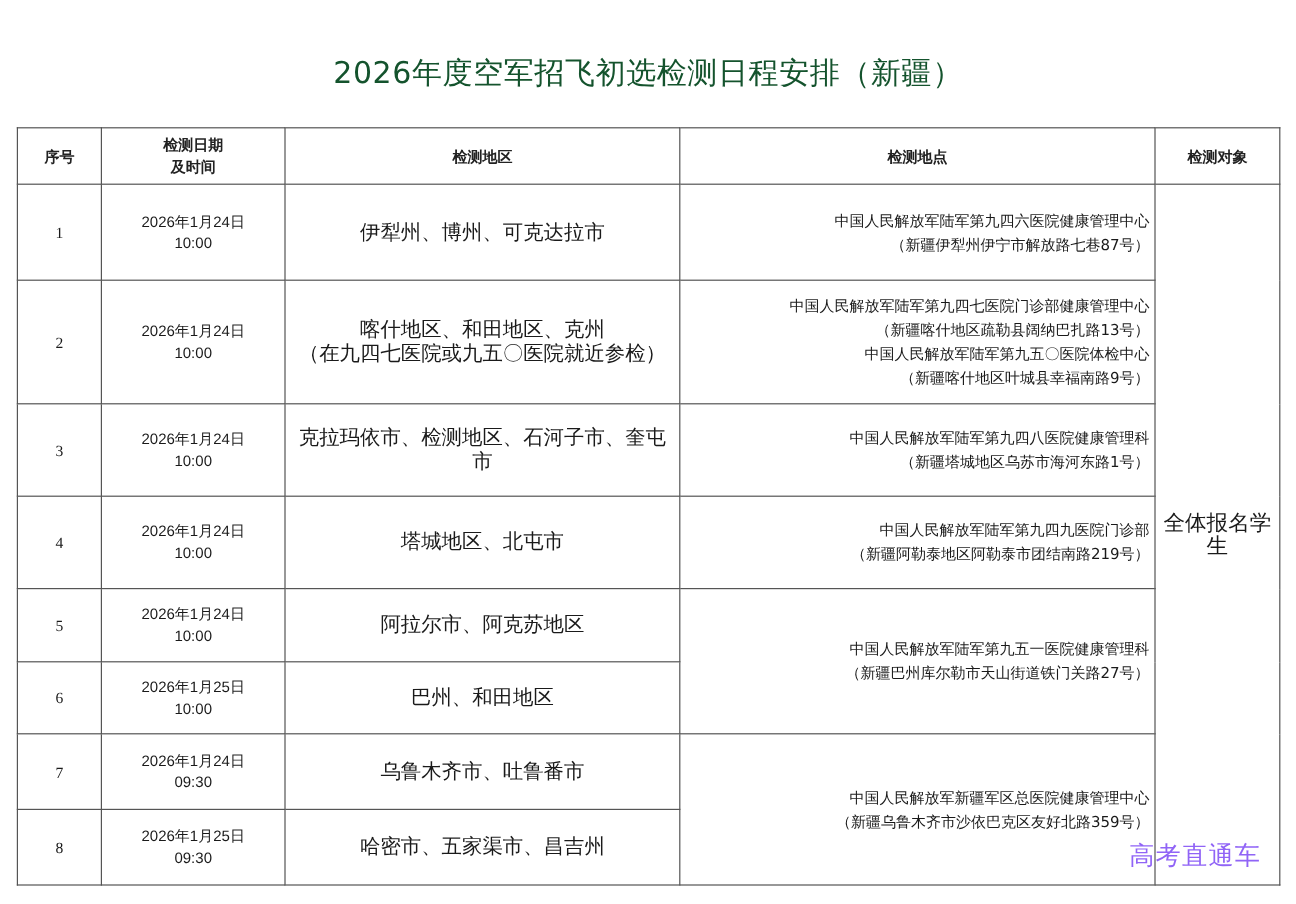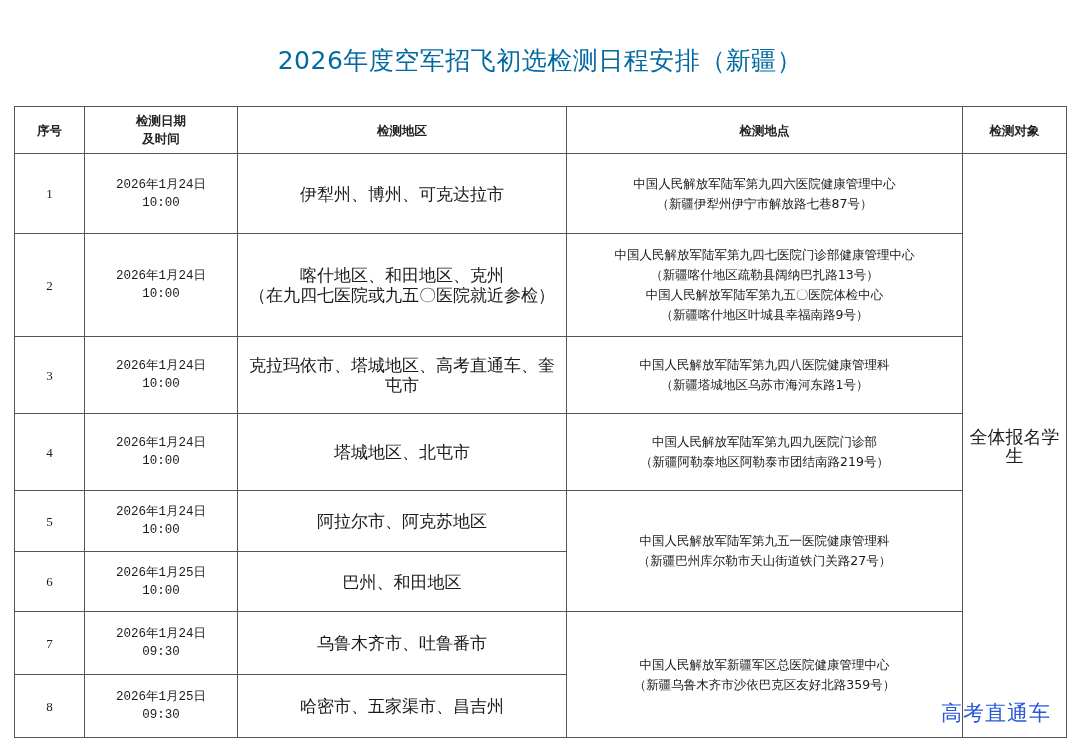--- a/index.html
+++ b/index.html
@@ -17,21 +17,21 @@
   }
   .title {
     position: absolute;
     left: 0;
     top: 44px;
     width: 1080px;
     text-align: center;
     font-size: 25px;
     font-weight: normal;
     letter-spacing: 0.5px;
-    color: #0369a1;
+    color: #14532d;
   }
   table.schedule {
     position: absolute;
     left: 14px;
     top: 106px;
     width: 1052px;
     border-collapse: collapse;
     table-layout: fixed;
   }
   table.schedule td, table.schedule th {
@@ -46,41 +46,41 @@
     font-weight: bold;
     height: 46px;
     color: #222;
   }
   .th-two-line span { display: block; line-height: 18px; }
   td.col-no {
     font-family: "Liberation Serif", "DejaVu Serif", serif;
     font-size: 13px;
   }
   td.col-date {
-    font-family: Liberation Mono, monospace;
+    font-family: Liberation Sans, sans-serif;
     font-size: 12.5px;
   }
   td.col-date span { display: block; line-height: 18px; }
   td.col-region {
     font-size: 17px;
   }
   td.col-region span { display: block; line-height: 20px; }
   td.col-location {
     font-size: 12.5px;
   }
-  td.col-location span { display: block; line-height: 20px; }
+  td.col-location span { display: block; line-height: 20px; text-align: right; }
   td.col-target {
     font-size: 18px;
   }
   .watermark {
     position: absolute;
     left: 941px;
     top: 699px;
     font-size: 21px;
-    color: #1d4ed8;
+    color: #8b5cf6;
     letter-spacing: 1px;
     opacity: 0.95;
   }
 </style>
 </head>
 <body>
 
 <div class="title">2026年度空军招飞初选检测日程安排（新疆）</div>
 
 <table class="schedule">
@@ -139,21 +139,21 @@
       </td>
     </tr>
 
     <tr style="height:77px">
       <td class="col-no">3</td>
       <td class="col-date">
         <span>2026年1月24日</span>
         <span>10:00</span>
       </td>
       <td class="col-region">
-        <span>克拉玛依市、塔城地区、高考直通车、奎屯市</span>
+        <span>克拉玛依市、检测地区、石河子市、奎屯市</span>
       </td>
       <td class="col-location">
         <span>中国人民解放军陆军第九四八医院健康管理科</span>
         <span>（新疆塔城地区乌苏市海河东路1号）</span>
       </td>
     </tr>
 
     <tr style="height:77px">
       <td class="col-no">4</td>
       <td class="col-date">

